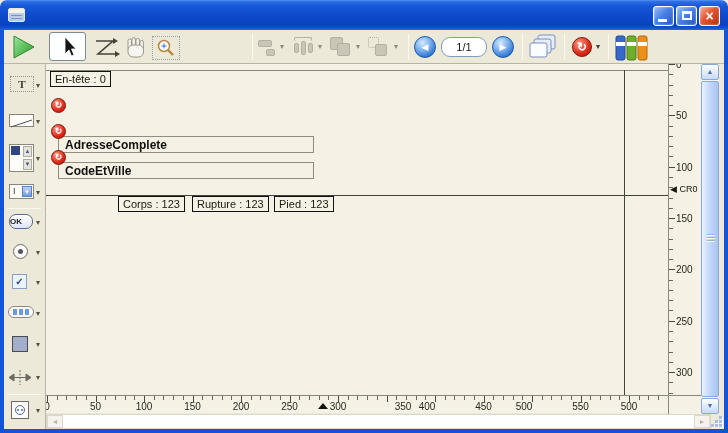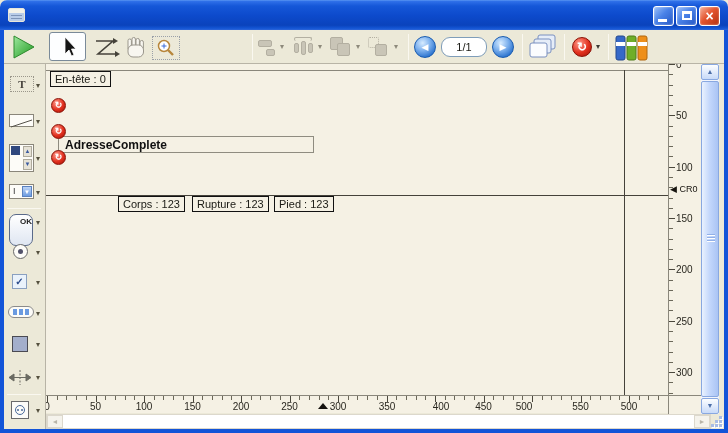--- a/index.html
+++ b/index.html
@@ -60,23 +60,23 @@
     font-family:"Liberation Serif",serif;font-weight:bold;font-size:11px;text-align:center;line-height:14px;}
   .ico-line{left:5px;width:25px;height:13px;border:1px solid #8A867A;background:#FDFCF8;}
   .ico-lb{left:5px;width:25px;height:28px;border:1px solid #8A867A;background:#FDFCF8;}
   .ico-lb .hd{left:1px;top:1px;width:9px;height:9px;background:#30487E;}
   .ico-lb .btn{left:13px;width:9px;height:11px;background:#E6E2D6;border:1px solid #AEAA9C;color:#3A5AA0;
     font-size:6px;line-height:9px;text-align:center;}
   .ico-combo{left:5px;width:25px;height:15px;border:1px solid #8A867A;background:#FDFCF8;
     font-size:9px;color:#333;}
   .ico-combo .dd{right:1px;top:1px;width:10px;height:11px;background:linear-gradient(180deg,#BCD4F6,#6E9CE0);
     border:1px solid #5A82C0;color:#fff;font-size:6px;line-height:10px;text-align:center;}
-  .ico-ok{left:5px;width:24px;height:32px;border:1px solid #5A6A8A;border-radius:7px;
+  .ico-ok{left:5px;width:24px;height:15px;border:1px solid #5A6A8A;border-radius:7px;
     background:linear-gradient(180deg,#FFFFFF,#DFE6F2);font-size:8px;font-weight:bold;color:#222;
-    text-align:right;line-height:13px;}
+    text-align:left;line-height:13px;}
   .ico-radio{left:9px;width:15px;height:15px;border-radius:50%;border:1px solid #6A6A6A;background:#FDFCF8;}
   .ico-radio i{left:4px;top:4px;width:5px;height:5px;border-radius:50%;background:#52526A;}
   .ico-check{left:8px;width:15px;height:15px;border:1px solid #8AA0C0;background:#EAF2FB;color:#2A4A8A;
     font-size:10px;font-weight:bold;text-align:center;line-height:13px;}
   .ico-prog{left:4px;width:26px;height:12px;border:1px solid #8A8A8A;border-radius:6px;background:#FDFCF8;}
   .ico-prog i{top:2px;width:4px;height:6px;background:#6A9AE0;}
   .ico-rect{left:8px;width:16px;height:16px;border:1px solid #4A4A52;background:#A3AECB;}
   .ico-plug{left:7px;width:18px;height:18px;border:1px solid #6A6A6A;background:#FDFCF8;}
   .ico-plug .ring{left:3px;top:3px;width:10px;height:10px;border-radius:50%;border:1px solid #4A6A9A;}
   .ico-plug .dot{top:7px;width:2px;height:2px;border-radius:50%;background:#4A6A9A;}
@@ -325,20 +325,21 @@
   </div>
 
   <div class="canvas" id="canvas">
     <div class="hline" style="left:0;top:6px;width:622px;"></div>
     <div class="hdr-label" style="left:4px;top:7px;">En-tête : 0</div>
     <div class="hline dark" style="left:0;top:131px;width:622px;"></div>
     <div class="vline" style="left:578px;top:6px;height:326px;"></div>
       <div class="badge" style="left: 5px; top: 34px;">↻</div>
       <div class="fieldbox" style="left: 12px; top: 72px;">AdresseComplete</div>
       <div class="badge" style="left: 5px; top: 60px;">↻</div>
+      <div class="fieldbox" style="left: 12px; top: 98px;">CodeEtVille</div>
       <div class="badge" style="left: 5px; top: 86px;">↻</div>
       <div class="markerbox" style="left: 72px; top: 132px;">Corps : 123</div>
       <div class="markerbox" style="left: 146px; top: 132px;">Rupture : 123</div>
       <div class="markerbox" style="left: 228px; top: 132px;">Pied : 123</div>
     </div>
 
   <div class="hruler" id="hruler">
     <div class="hptr"></div>
   <div class="htick major" style="left: 1px;"></div>
       <div class="htick" style="left: 10.7px;"></div>
@@ -405,22 +406,22 @@
       <div class="htick" style="left: 602.4px;"></div>
       <div class="htick" style="left: 612.1px;"></div>
       <div class="htick" style="left: 621.8px;"></div>
       <div class="hnum" style="left: -14px;">0</div>
       <div class="hnum" style="left: 34.5px;">50</div>
       <div class="hnum" style="left: 83px;">100</div>
       <div class="hnum" style="left: 131.5px;">150</div>
       <div class="hnum" style="left: 180px;">200</div>
       <div class="hnum" style="left: 228.5px;">250</div>
       <div class="hnum" style="left: 277px;">300</div>
-      <div class="hnum" style="left: 326px;">350</div>
-      <div class="hnum" style="left: 380px;">400</div>
+      <div class="hnum" style="left: 342px;">350</div>
+      <div class="hnum" style="left: 366px;">400</div>
       <div class="hnum" style="left: 422.5px;">450</div>
       <div class="hnum" style="left: 463px;">500</div>
       <div class="hnum" style="left: 519.5px;">550</div>
       <div class="hnum" style="left: 568px;">500</div>
     </div>
   <div class="vruler" id="vruler">
     <div class="cr-marker">◀ CR0</div>
   <div class="vtick major" style="top: 0px;"></div>
       <div class="vtick" style="top: 10.27px;"></div>
       <div class="vtick" style="top: 20.54px;"></div>

